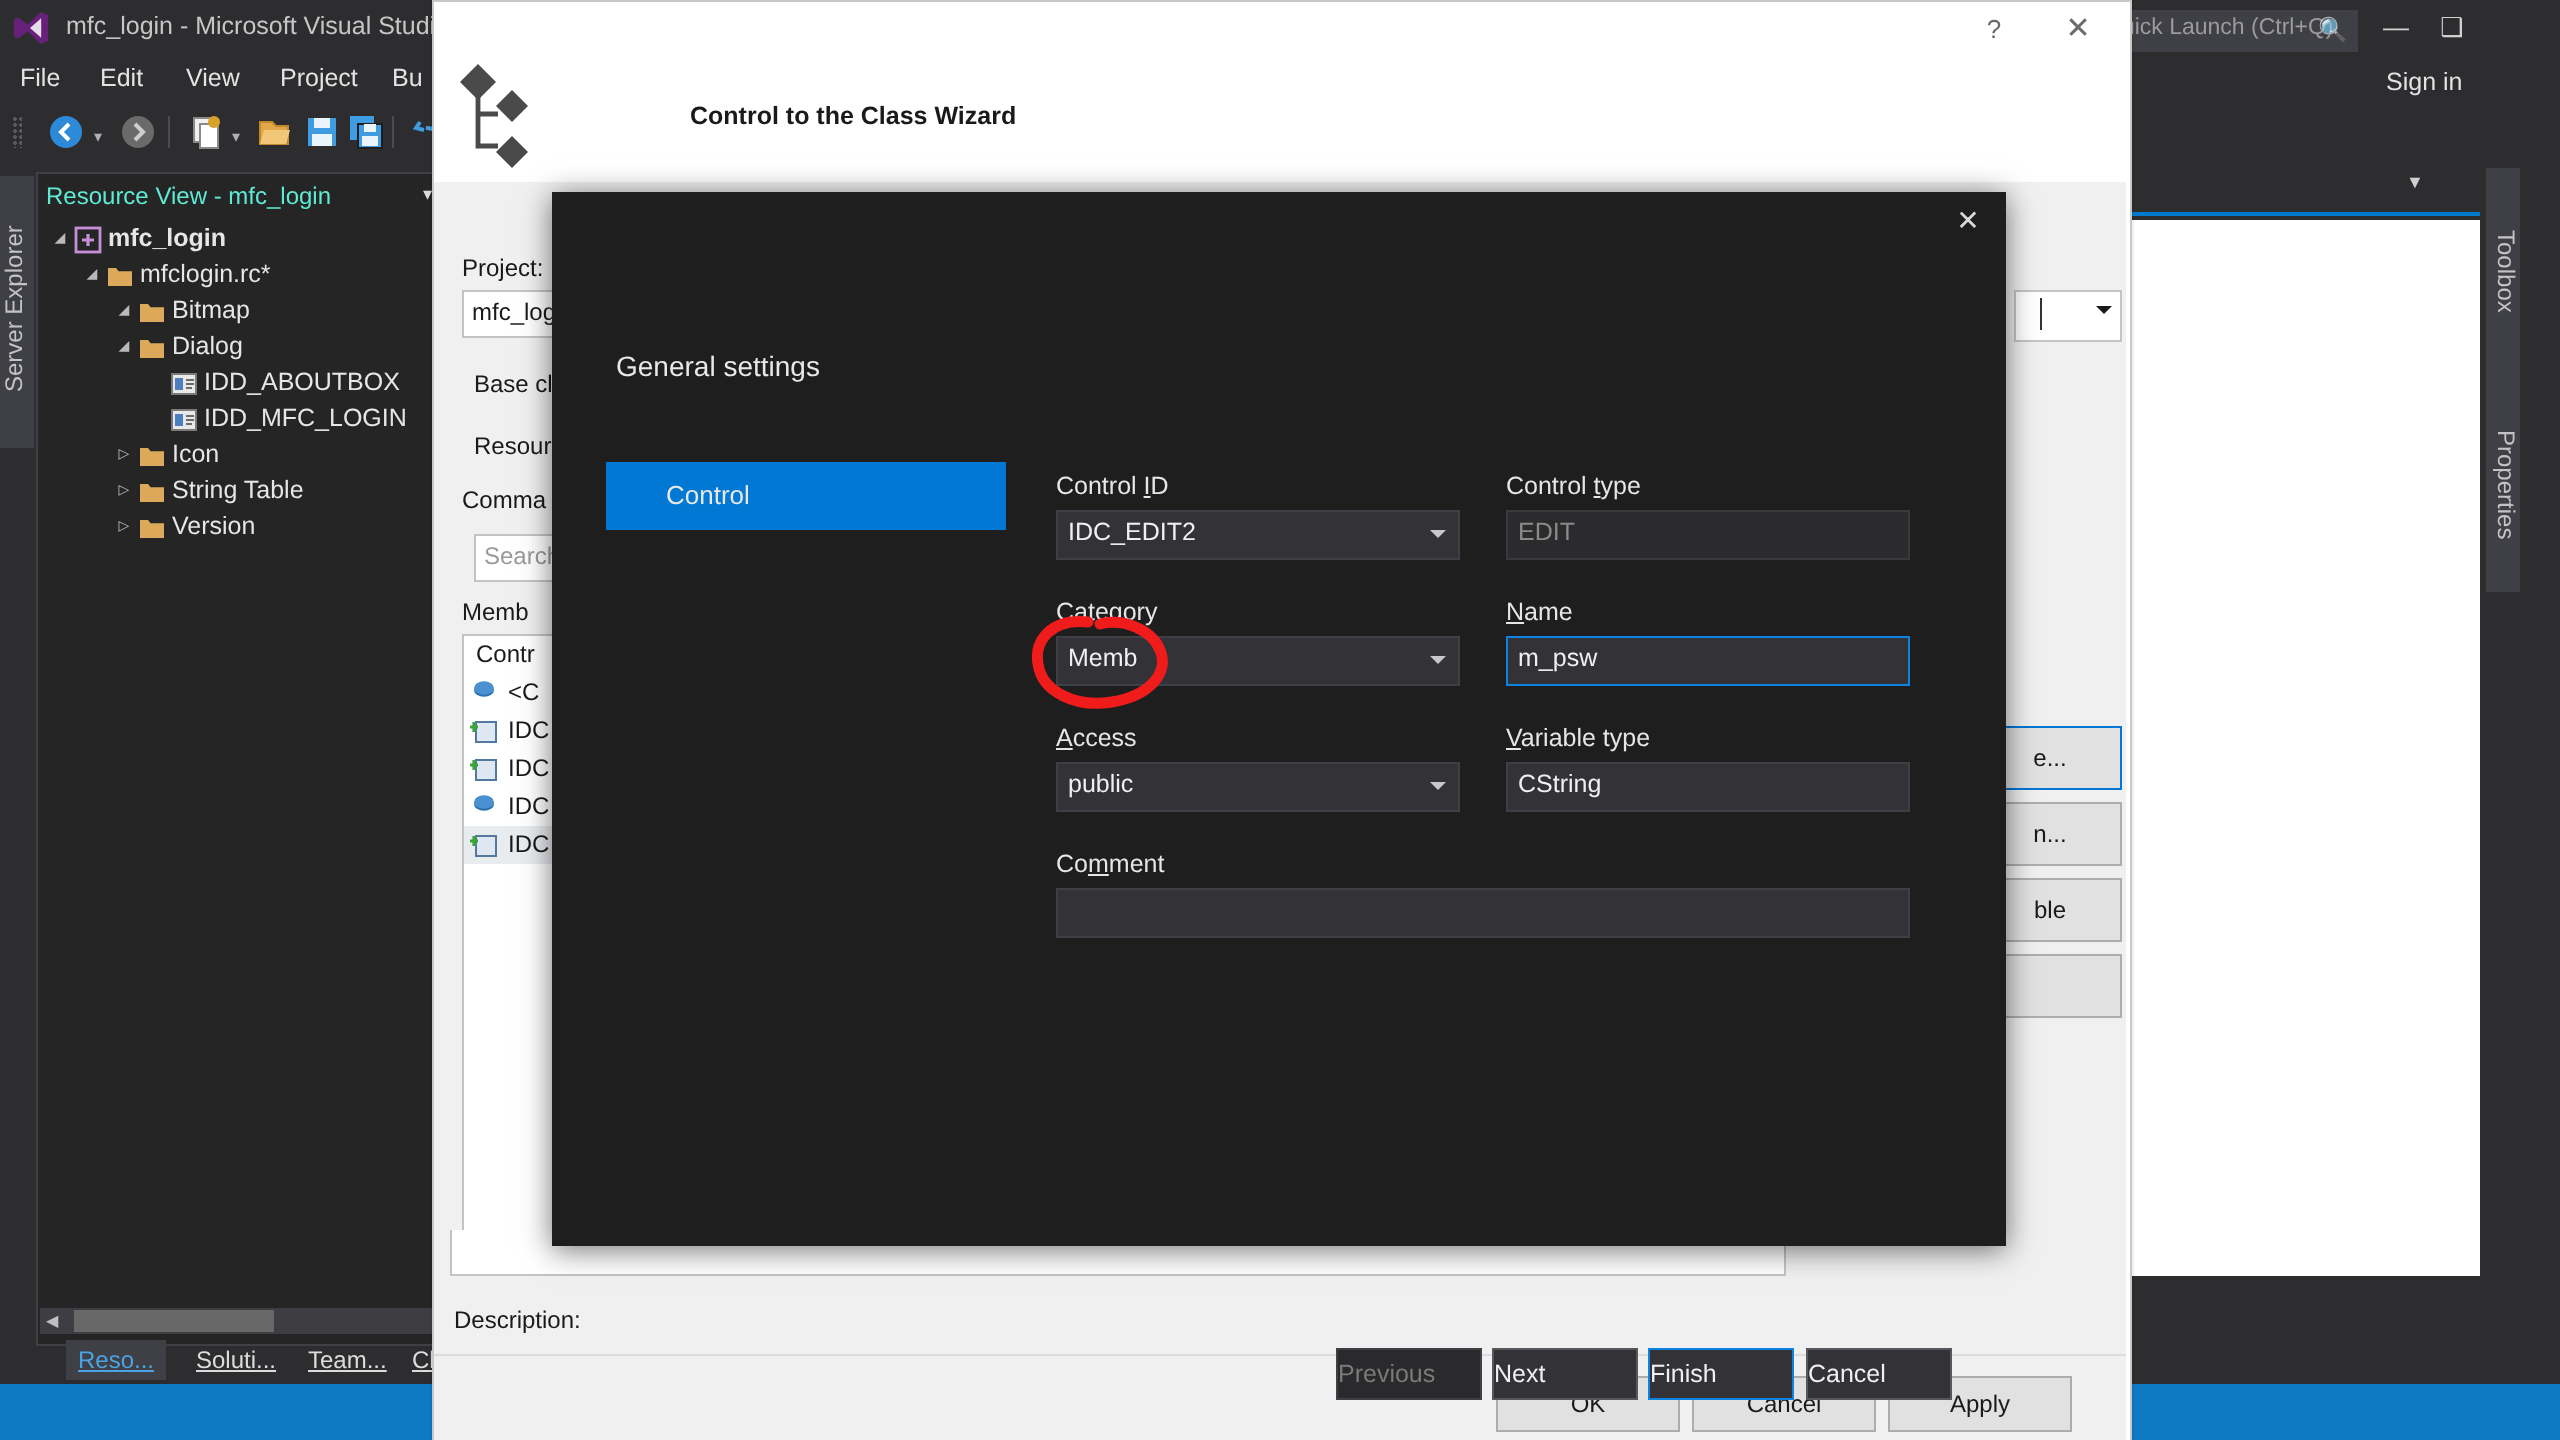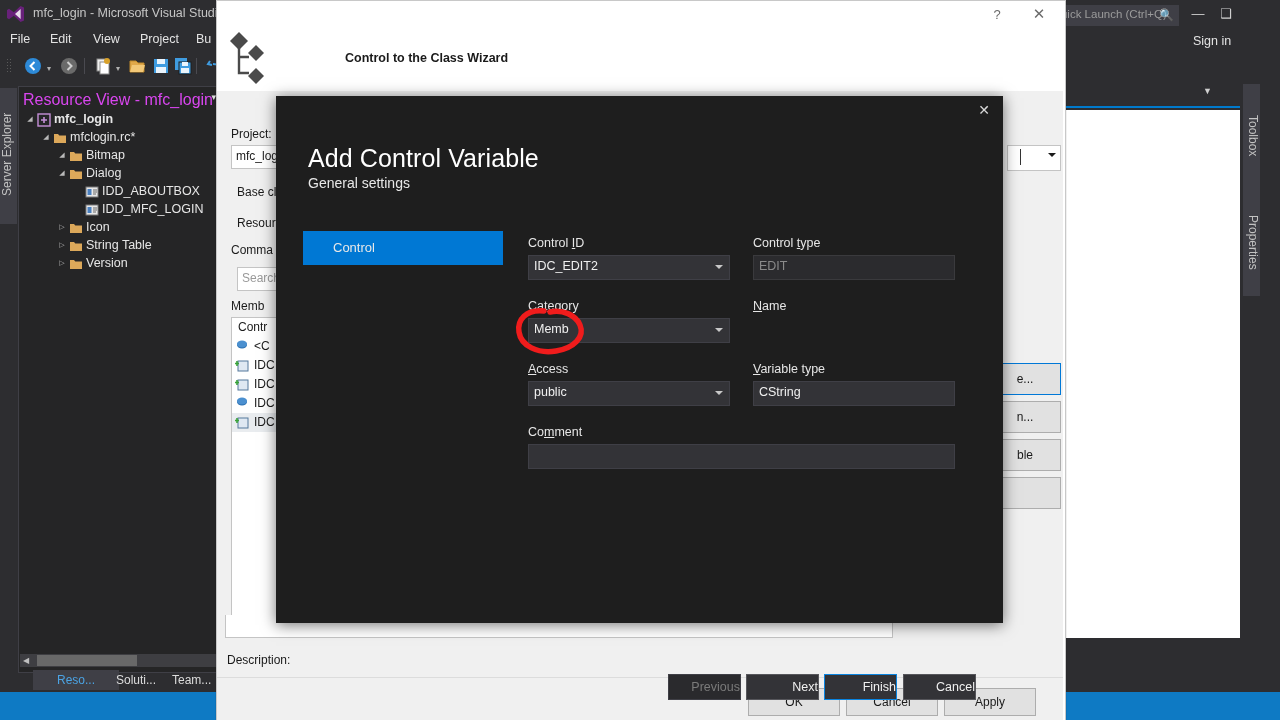--- a/index.html
+++ b/index.html
@@ -37,35 +37,35 @@
   .tb-caret{position:absolute;top:64px;font-size:8px;color:#b0b0b0;}
 
   
   .vtab{position:absolute;writing-mode:vertical-rl;font-size:12px;color:#c3c3c3;
         background:#3f3f46;text-align:center;white-space:nowrap;}
   .vtab.left{left:0;transform:rotate(180deg);}
 
   
   .res-panel{position:absolute;left:18px;top:86px;width:205px;height:585px;background:#252526;border:1px solid #3f3f46;}
   .res-header{position:absolute;left:0;top:0;width:205px;height:22px;background:#252526;}
-  .res-header-text{position:absolute;left:4px;top:4px;font-size:16px;color:#d946ef;white-space:nowrap;}
+  .res-header-text{position:absolute;left:4px;top:4px;font-size:12px;color:#5eead4;white-space:nowrap;}
   .res-header-caret{position:absolute;right:8px;top:5px;font-size:9px;color:#dcdcdc;}
   .tree{position:absolute;left:0;top:24px;width:205px;}
   .tree-row{position:relative;height:18px;white-space:nowrap;font-size:12.5px;color:#e6e6e6;}
   .tree-row .arrow{position:absolute;top:4px;width:10px;text-align:center;font-size:7px;color:#b9b9b9;}
   .tree-row .ic{position:absolute;top:2px;width:14px;height:14px;}
   .tree-row .lbl{position:absolute;top:1px;}
   .tree-row.bold .lbl{font-weight:bold;}
   .tree-row.sel .lbl{background:#3f4a57;padding:0 2px;}
 
   .res-hscroll{position:absolute;left:20px;top:654px;width:200px;height:13px;background:#3e3e42;}
   .res-hscroll .thumb{position:absolute;left:17px;top:1px;width:100px;height:11px;background:#686868;}
   .res-hscroll .larr{position:absolute;left:3px;top:2px;font-size:8px;color:#c0c0c0;}
 
-  .btab{position:absolute;top:670px;height:20px;font-size:12px;line-height:20px;padding:0 24px;white-space:nowrap;}
+  .btab{position:absolute;top:670px;height:20px;font-size:12px;line-height:20px;padding:0 6px;white-space:nowrap;text-decoration:underline;}
   .btab.active{background:#3f3f46;color:#4ba3e3;}
   .btab.inactive{color:#dcdcdc;}
 
   .vs-statusbar{position:absolute;left:0;top:692px;width:1280px;height:28px;background:#0e7ac4;}
 
   
   .right-dock{position:absolute;left:1240px;top:0;width:40px;height:692px;background:#2d2d30;}
   .editor-strip{position:absolute;left:1063px;top:80px;width:177px;height:612px;background:#2d2d30;}
   .editor-white{position:absolute;left:1065px;top:110px;width:175px;height:528px;background:#ffffff;}
   .editor-tabbar{position:absolute;left:1063px;top:80px;width:177px;height:26px;}
@@ -117,21 +117,21 @@
   .m-label u{text-decoration:underline;}
   .m-field{position:absolute;height:23px;background:#333337;border:1px solid #3f3f46;font-size:12.5px;color:#f0f0f0;}
   .m-field .t{position:absolute;left:5px;top:3px;white-space:nowrap;}
   .m-field.readonly{background:#2b2b2e;border:1px solid #3a3a3d;}
   .m-field.readonly .t{color:#8a8a8a;}
   .m-field.focused{border:1px solid #0a84e0;background:#333337;}
   .m-arrow{position:absolute;right:6px;top:9px;width:0;height:0;
     border-left:4px solid transparent;border-right:4px solid transparent;border-top:4px solid #c8c8c8;}
 
   .m-btn{position:absolute;top:578px;height:24px;background:#333337;border:1px solid #56565b;
-         font-size:12.5px;color:#f0f0f0;text-align:right;}
+         font-size:12.5px;color:#f0f0f0;text-align:left;}
   .m-btn .bt{position:absolute;left:0;right:0;top:50%;transform:translateY(-50%);}
   .m-btn.disabled{color:#7a7a7a;border:1px solid #3f3f46;background:#2a2a2d;}
   .m-btn.default{border:1px solid #0a84e0;}
 
   .annot{position:absolute;left:514px;top:306px;width:76px;height:52px;pointer-events:none;}
 </style>
 </head>
 <body>
 
 <div id="root">
@@ -422,21 +422,20 @@
         <div class="bt">Cancel</div>
       </div>
       <div class="cw-btn" style="left:727px;top:10px;width:90px;height:26px">
         <div class="bt">Apply</div>
       </div>
     </div>
   </div>
 
   <div class="modal">
     <div class="modal-close">✕</div>
-    <div class="modal-title">Add Control Variable</div>
     <div class="modal-sub">General settings</div>
 
     <div class="nav-item active" style="top:135px">
       <div class="nt">Control</div>
     </div>
 
     <div class="m-label" style="left:252px;top:140px">Control <u>I</u>D</div>
     <div class="m-field" style="left:252px;top:159px;width:200px">
       <div class="t">IDC_EDIT2</div>
       <div class="m-arrow"></div>
@@ -447,20 +446,23 @@
       <div class="t">EDIT</div>
     </div>
 
     <div class="m-label" style="left:252px;top:203px">Cat<u>e</u>gory</div>
     <div class="m-field" style="left:252px;top:222px;width:200px">
       <div class="t">Memb</div>
       <div class="m-arrow"></div>
     </div>
 
     <div class="m-label" style="left:477px;top:203px"><u>N</u>ame</div>
+    <div class="m-field focused" style="left:477px;top:222px;width:200px">
+      <div class="t">m_psw</div>
+    </div>
 
     <div class="m-label" style="left:252px;top:266px"><u>A</u>ccess</div>
     <div class="m-field" style="left:252px;top:285px;width:200px">
       <div class="t">public</div>
       <div class="m-arrow"></div>
     </div>
 
     <div class="m-label" style="left:477px;top:266px"><u>V</u>ariable type</div>
     <div class="m-field" style="left:477px;top:285px;width:200px">
       <div class="t">CString</div>

